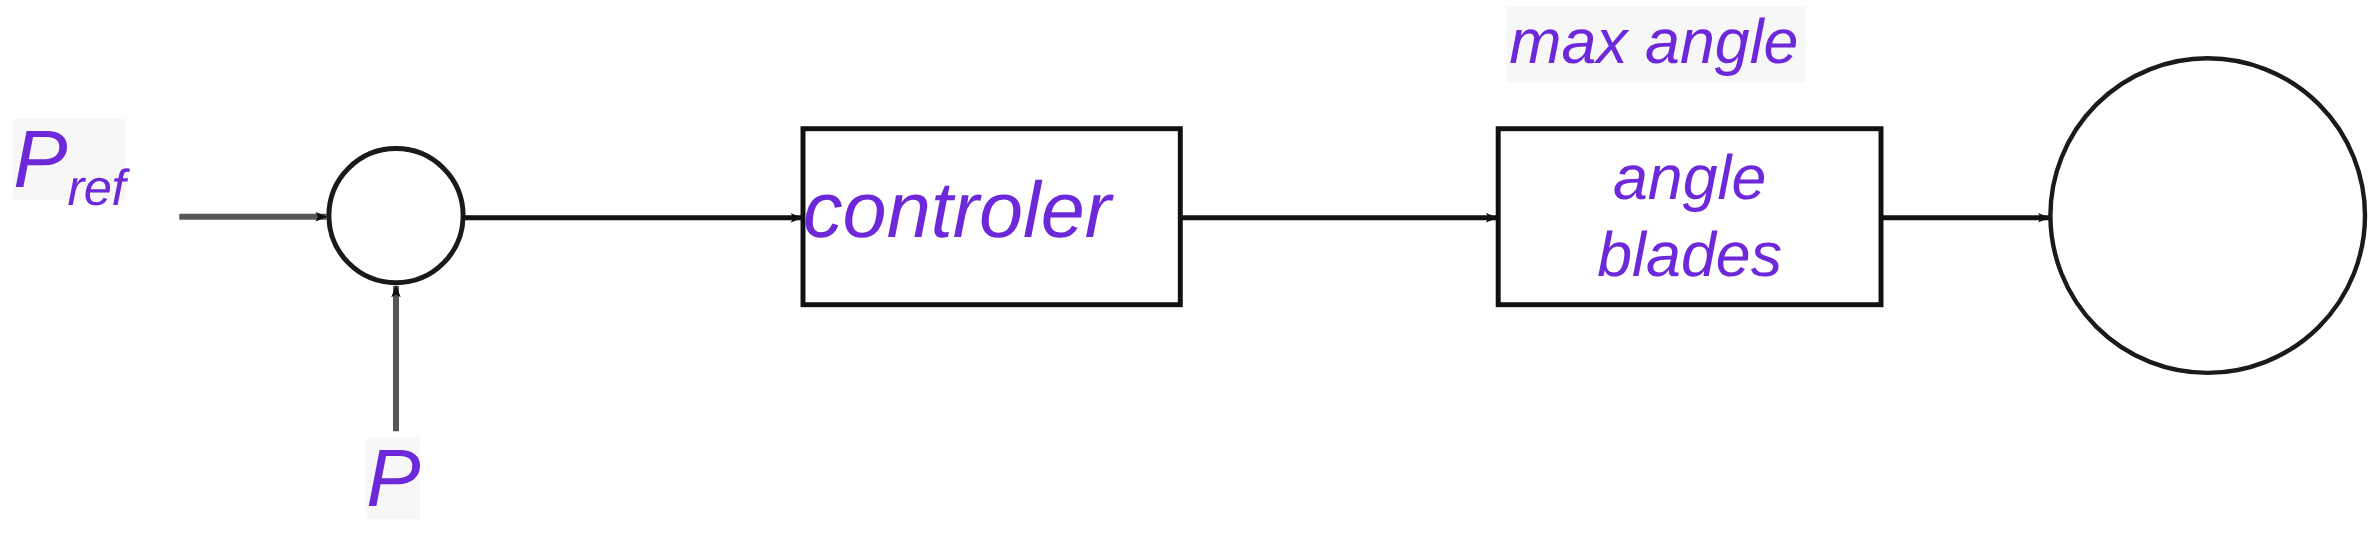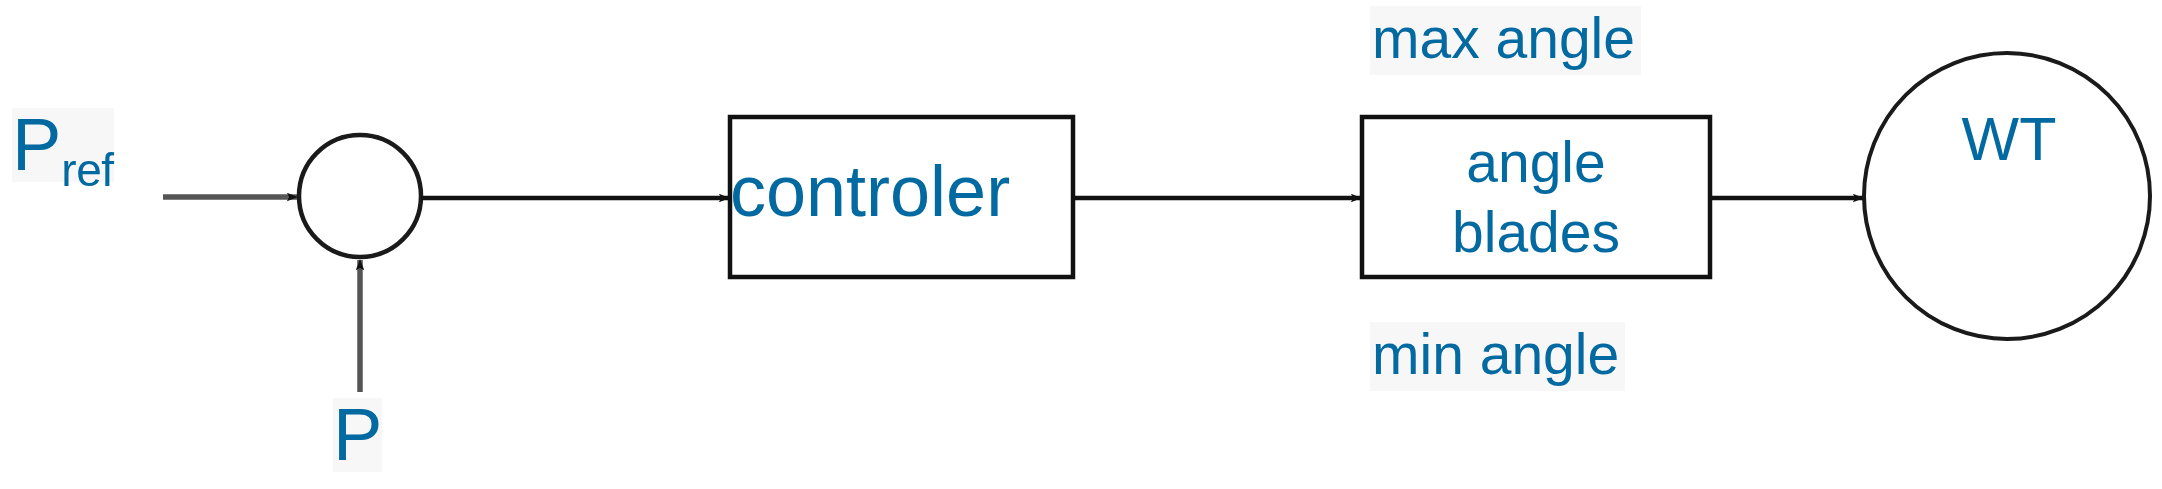--- a/index.html
+++ b/index.html
@@ -23,23 +23,24 @@
     left: 0;
     top: 0;
     width: 2162px;
     height: 489px;
     display: block;
   }
   
   .lbl {
     position: absolute;
     font-family: "Liberation Sans", sans-serif;
-    color: #0369a1;
+    color: #6d28d9;
     white-space: nowrap;
     line-height: 1;
+    font-style: italic;
     -webkit-font-smoothing: antialiased;
   }
   .hl {
     background: #f7f7f7;
   }
 
   
   #lbl-pref {
     left: 12px;
     top: 108px;
@@ -149,19 +150,17 @@
 
   <div class="lbl" id="lbl-controler">controler</div>
 
   <div class="lbl" id="lbl-ratelimiter">
     <span class="line">angle</span>
     <span class="line">blades</span>
   </div>
 
   <div class="lbl hl" id="lbl-maxangle">max angle</div>
 
-  <div class="lbl hl" id="lbl-minangle">min angle</div>
 
   <div class="lbl" id="lbl-wtblades">
-    <span class="line">WT</span>
   </div>
 
 </div>
 
 </body></html>

